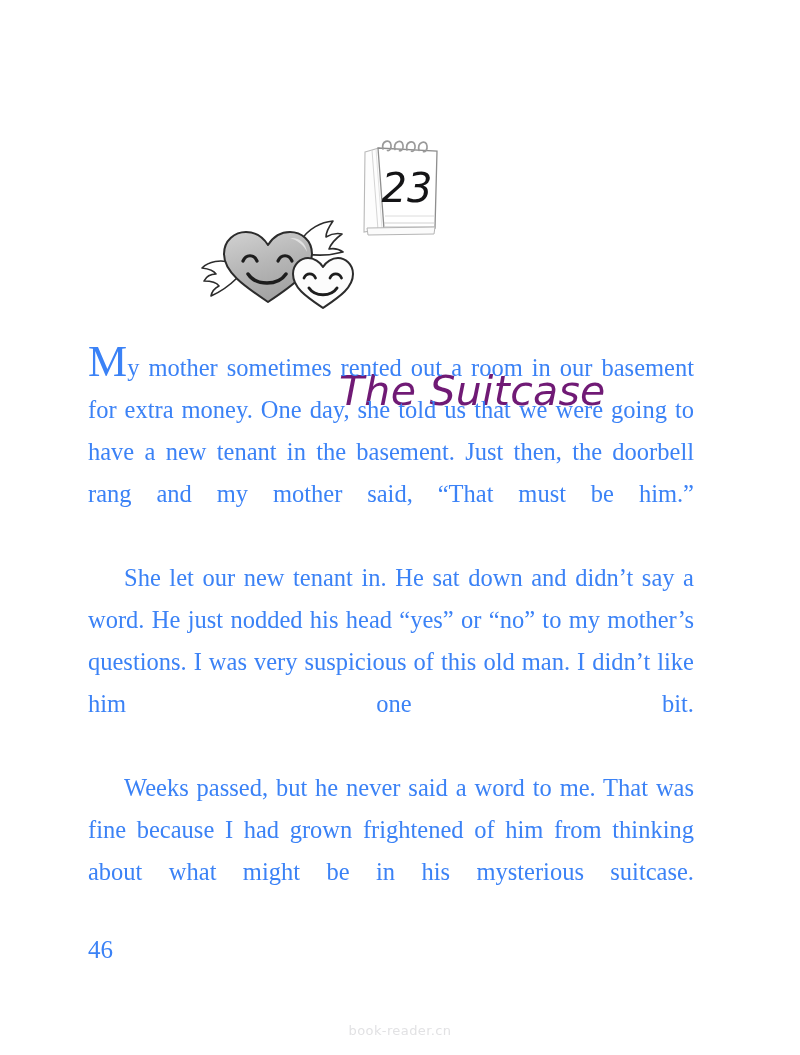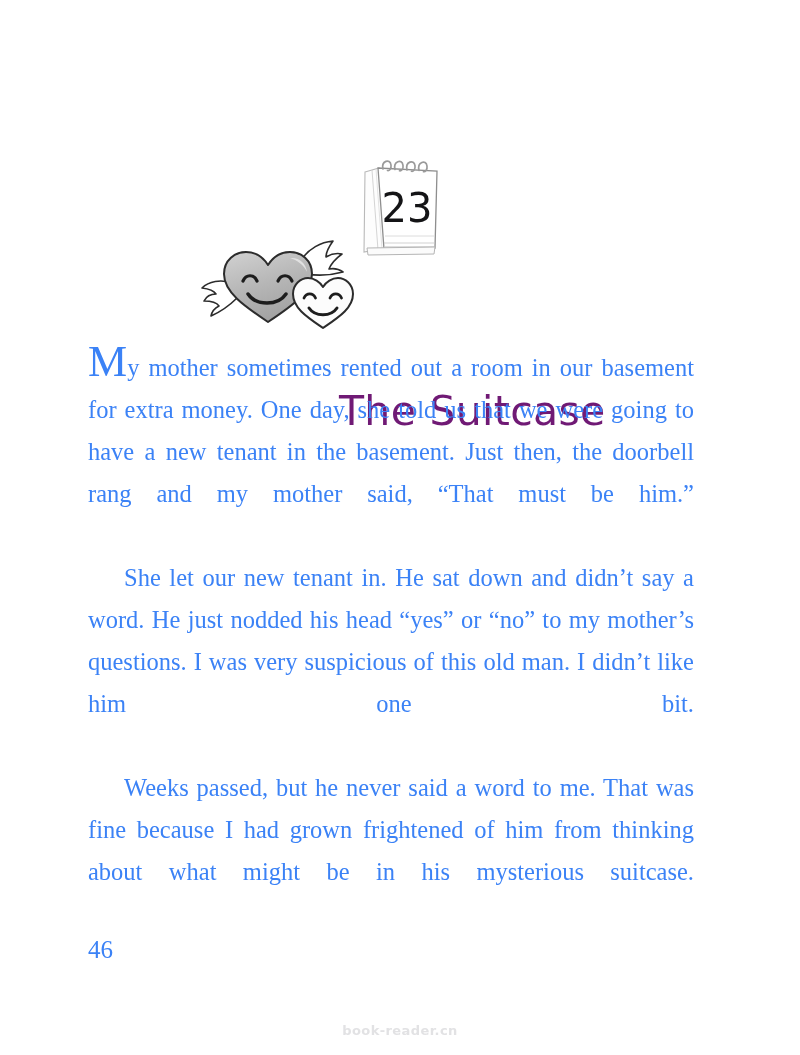--- a/index.html
+++ b/index.html
@@ -13,23 +13,24 @@
     height: 1055px;
     background: #ffffff;
     overflow: hidden;
     font-family: "Liberation Serif", "DejaVu Serif", serif;
   }
 
   
   .chapter-header {
     position: absolute;
     left: 0;
-    top: 144px;
+    top: 124px;
     width: 652px;
     height: 185px;
+    font-style: italic;
   }
 
   .calendar-icon {
     position: absolute;
     left: 345px;
     top: 4px;
   }
   .hearts-icon {
     position: absolute;
     left: 196px;
@@ -96,21 +97,20 @@
     position: absolute;
     left: 0;
     top: 1023px;
     width: 800px;
     text-align: center;
     font-family: "DejaVu Sans", "Liberation Sans", sans-serif;
     font-size: 13px;
     letter-spacing: 0.4px;
     color: #e2e2e4;
     user-select: none;
-    font-weight: bold;
   }
 </style>
 </head>
 <body>
 
 <div class="page">
 
   <div class="chapter-header">
 
     <div class="calendar-icon">

